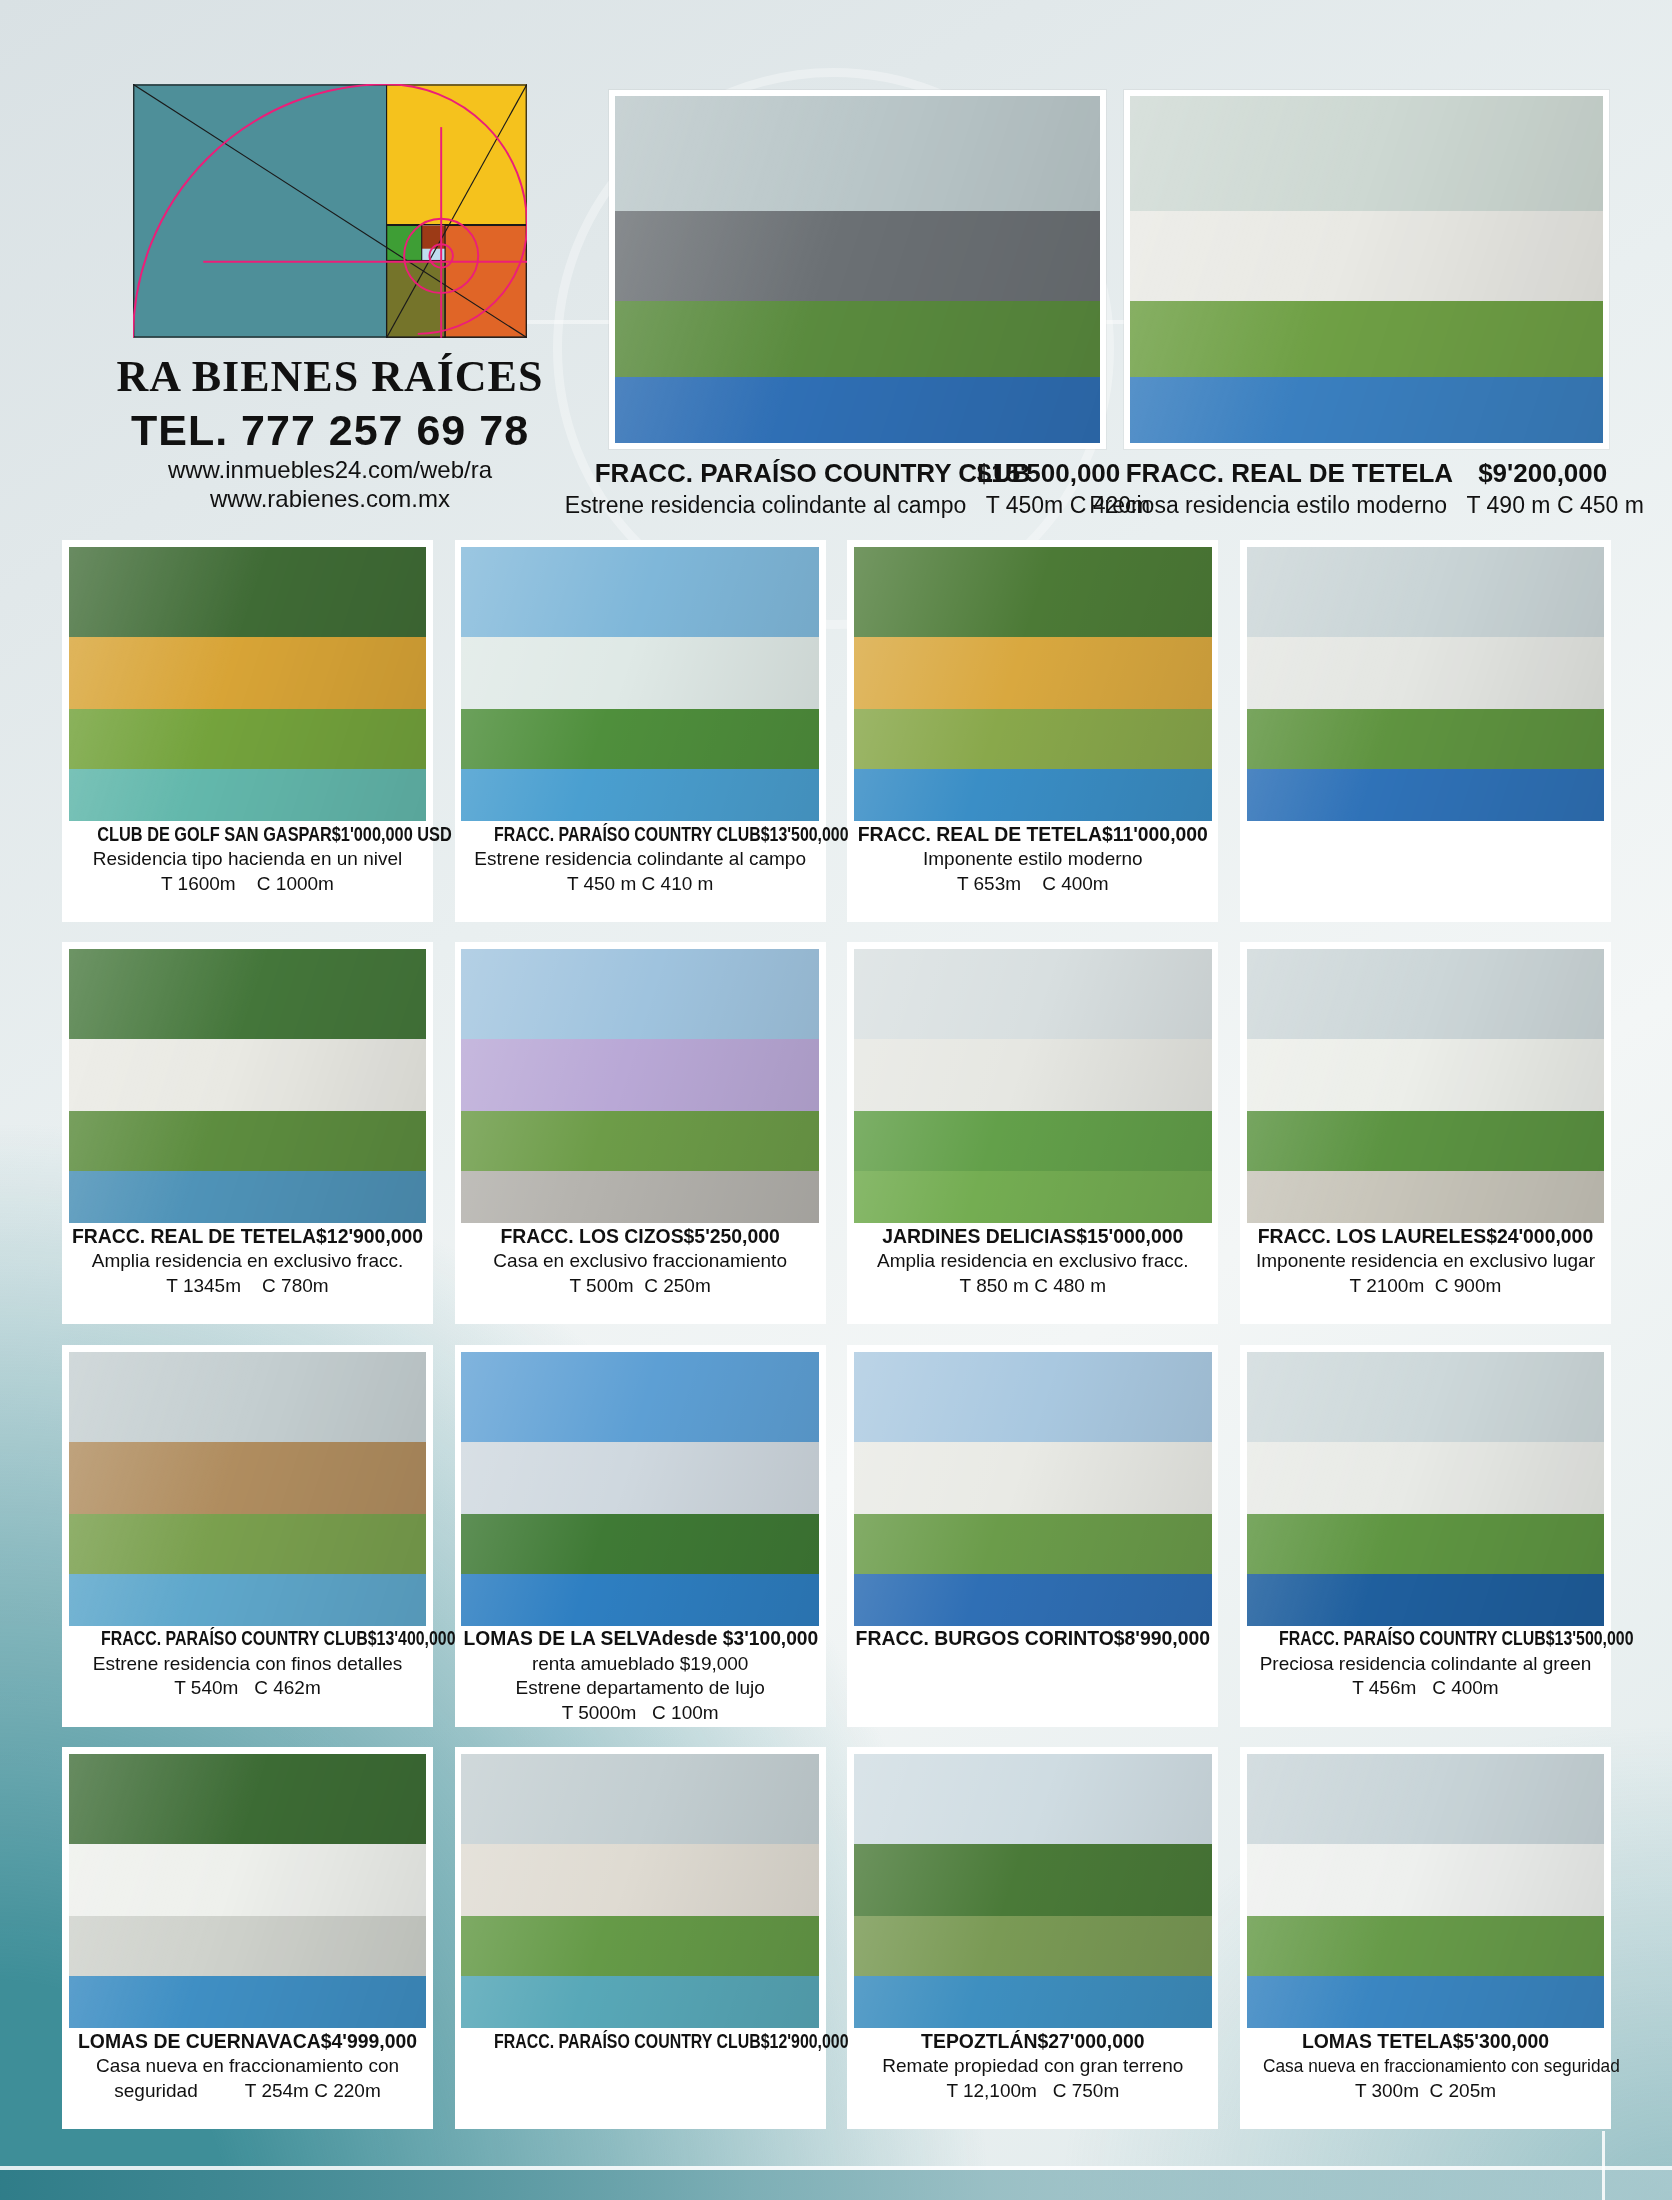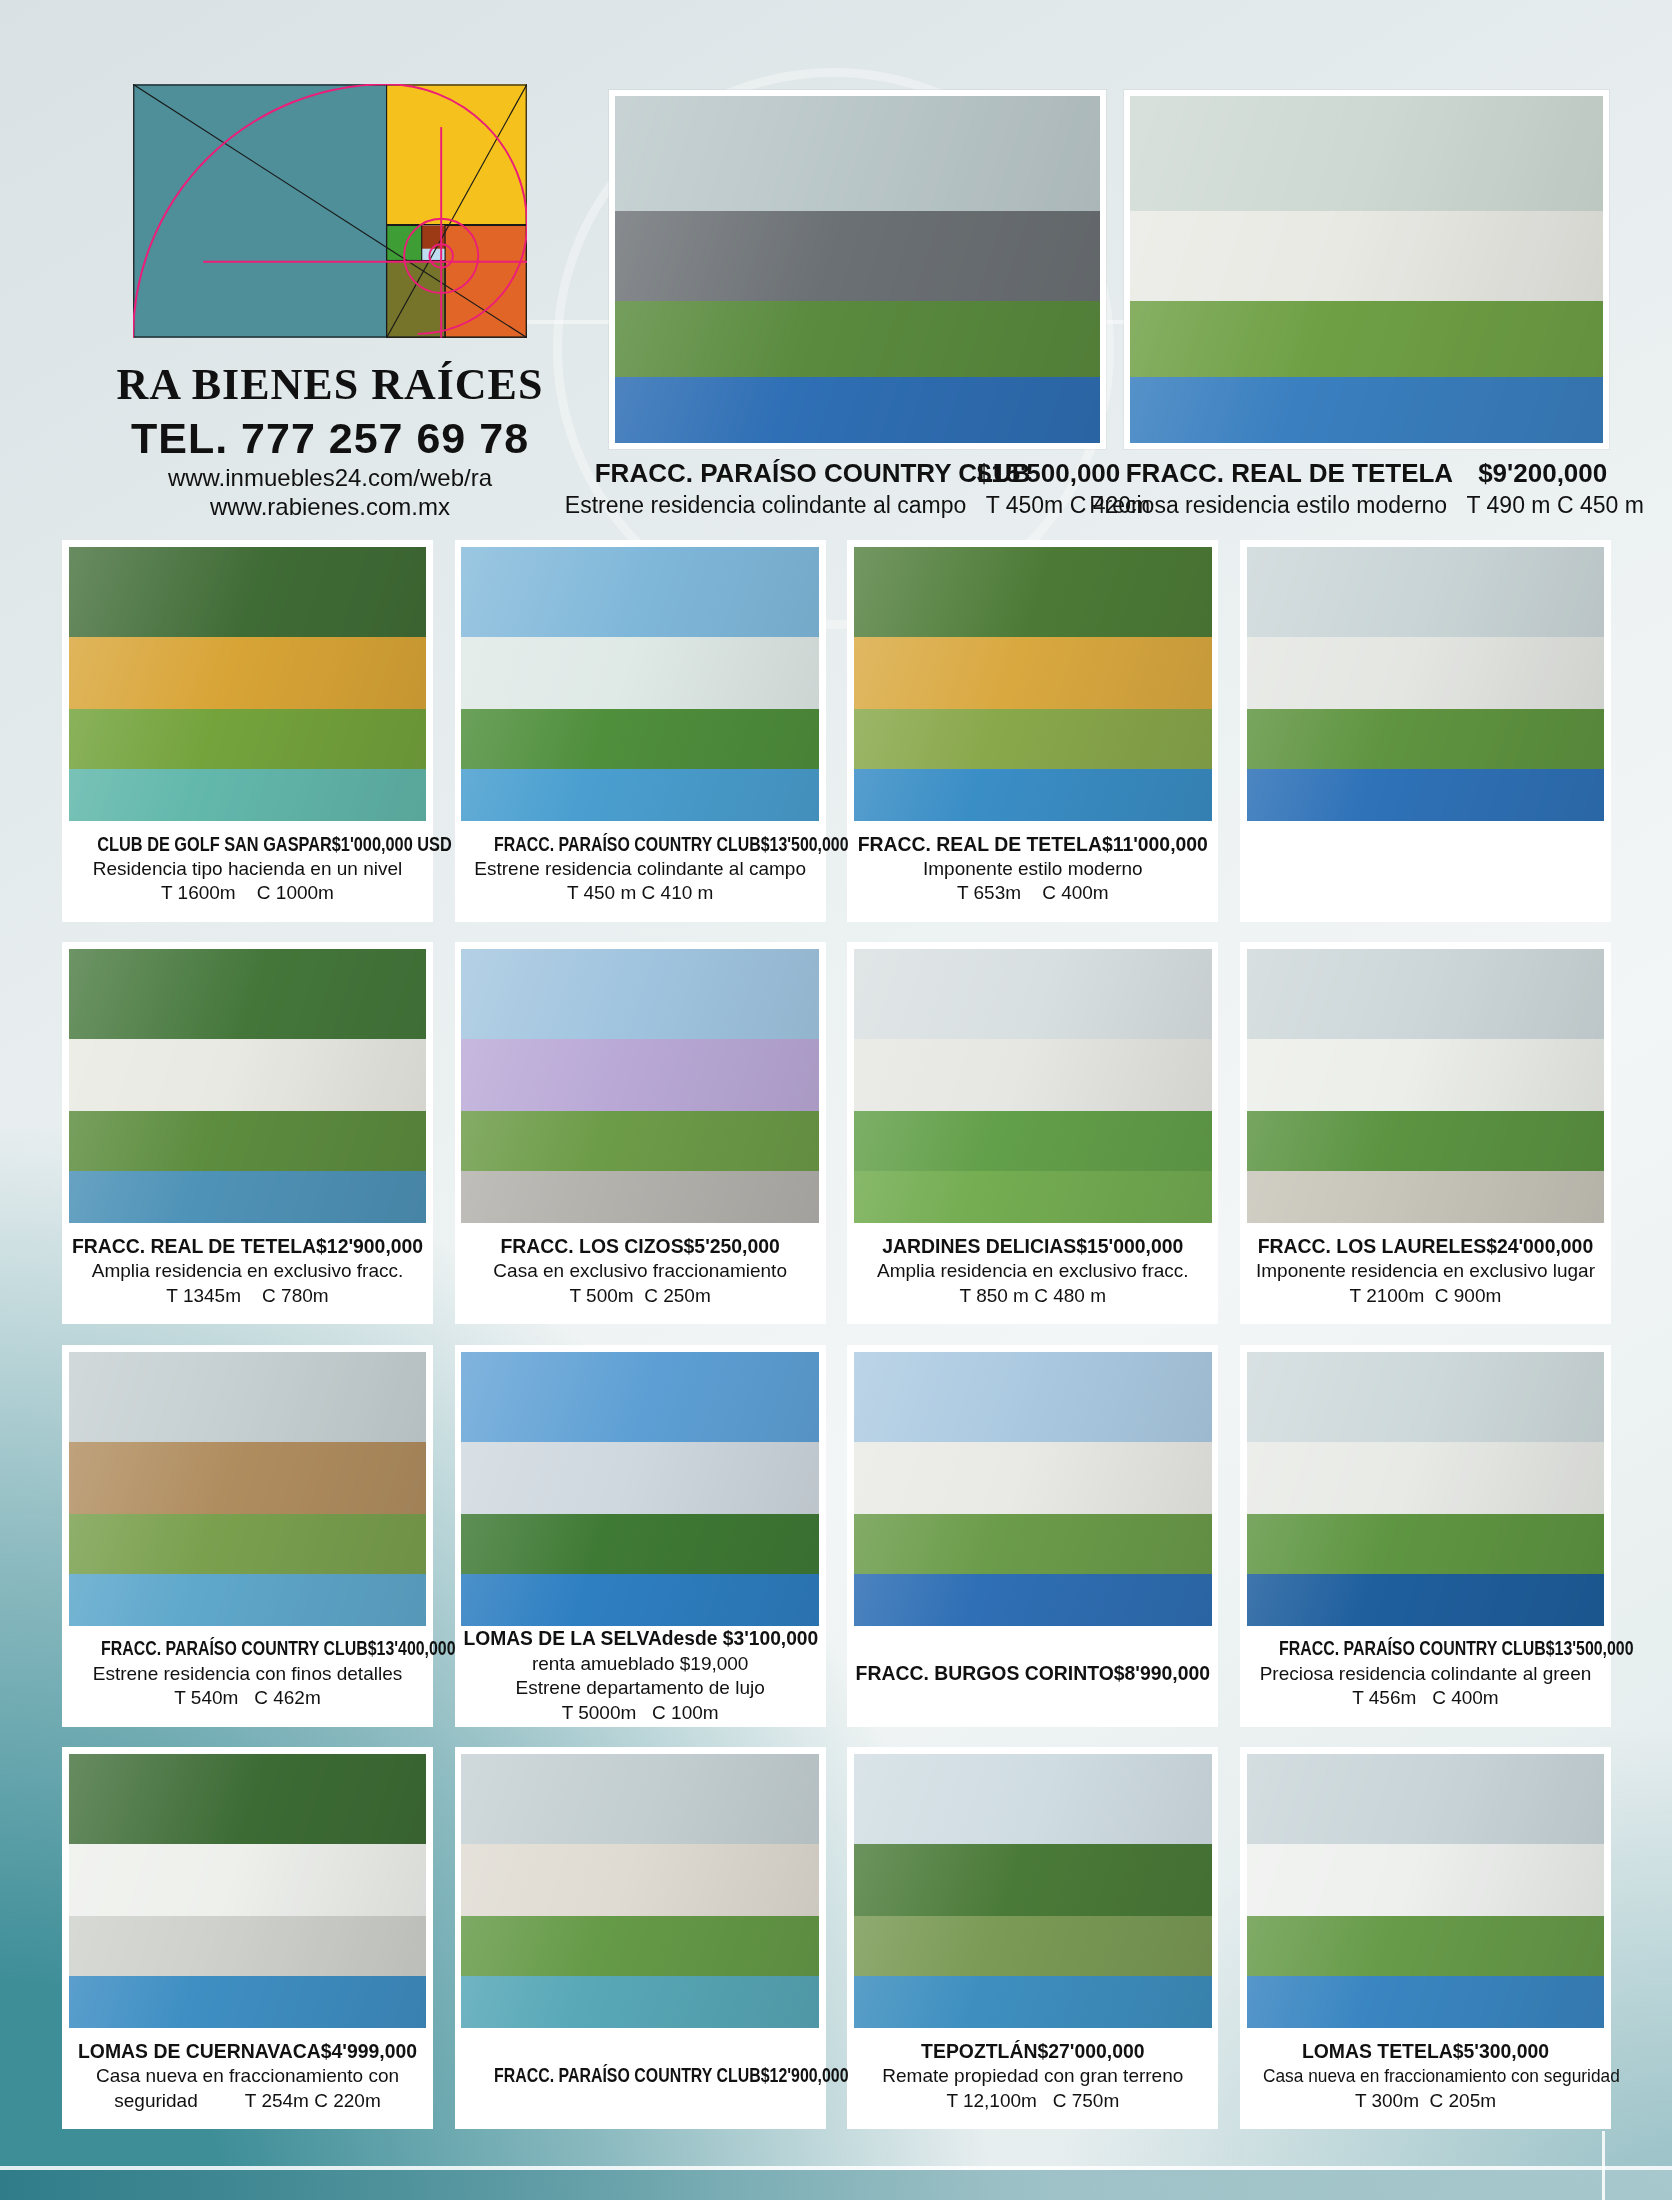--- a/index.html
+++ b/index.html
@@ -15,21 +15,21 @@
     position:absolute;left:553px;top:68px;width:543px;height:543px;border-radius:50%;
     border:9.7px solid rgba(255,255,255,.55);opacity:.6;z-index:0;pointer-events:none;
   }
   .watermark2{
     position:absolute;left:524px;top:320px;width:699px;height:3.9px;background:rgba(255,255,255,.45);
     z-index:0;pointer-events:none;
   }
   
   .brand{position:absolute;left:76px;top:78px;width:508px;text-align:center;z-index:2;}
   .logo{display:block;margin:5.8px auto 0;width:394px;height:254px;}
-  .brand-name{font-family:"Liberation Serif",serif;font-weight:700;font-size:44px;letter-spacing:1px;margin-top:21px;white-space:nowrap;}
+  .brand-name{font-family:"Liberation Serif",serif;font-weight:700;font-size:44px;letter-spacing:1px;margin-top:13px;white-space:nowrap;}
   .brand-phone{font-weight:700;font-size:43px;letter-spacing:1px;margin-top:3.9px;white-space:nowrap;}
   .brand-url{font-size:24px;font-weight:400;line-height:1.22;white-space:nowrap;}
   
   .featured{position:absolute;top:90px;z-index:2;}
   .featured .frame{background:#fff;padding:5.8px;box-shadow:0 0 0 1px rgba(0,0,0,.04);}
   .featured .photo{height:347px;}
   .fcap{margin-top:9.7px;text-align:center;}
   .fcap-head{display:flex;justify-content:center;gap:25px;font-weight:700;font-size:26px;white-space:nowrap;}
   .fcap-sub{display:flex;justify-content:center;gap:19.4px;font-size:23px;margin-top:2.9px;white-space:nowrap;}
   
@@ -43,21 +43,21 @@
         var(--grn) 59%, var(--grn) 81%,
         var(--pool) 81%, var(--pool) 100%);
   }
   
   .grid{
     position:absolute;left:62px;top:540px;width:1549px;z-index:2;
     display:grid;grid-template-columns:repeat(4,371px);justify-content:space-between;row-gap:20.4px;
   }
   .card{background:#fff;height:382px;box-sizing:border-box;padding:6.8px;display:flex;flex-direction:column;}
   .card .photo{height:274px;flex:none;}
-  .cap{flex:1;display:flex;flex-direction:column;justify-content:center;align-items:center;text-align:center;padding:1.9px 1.9px 0;}
+  .cap{flex:1;display:flex;flex-direction:column;justify-content:flex-start;align-items:center;text-align:center;padding:1.9px 1.9px 0;}
   .cap-head{display:flex;gap:17.5px;font-weight:700;font-size:19.4px;white-space:pre;line-height:1.2;}
   .cap-line{font-size:19px;white-space:pre;line-height:1.2;margin-top:1.9px;}
   .fitline{display:inline-block;transform-origin:center;max-width:357px;}
   
   .footer-band{
     position:absolute;left:0;right:0;top:2170px;bottom:0;z-index:1;
     background:linear-gradient(90deg, rgba(47,124,136,.95) 0%, rgba(110,165,173,.75) 45%, rgba(174,204,209,.65) 100%);
   }
   .footer-hline{position:absolute;left:0;right:0;top:2166px;height:3.9px;background:rgba(255,255,255,.85);z-index:2;}
   .footer-vline{position:absolute;left:1602px;top:2131px;bottom:0;width:2.9px;background:rgba(255,255,255,.85);z-index:3;}

